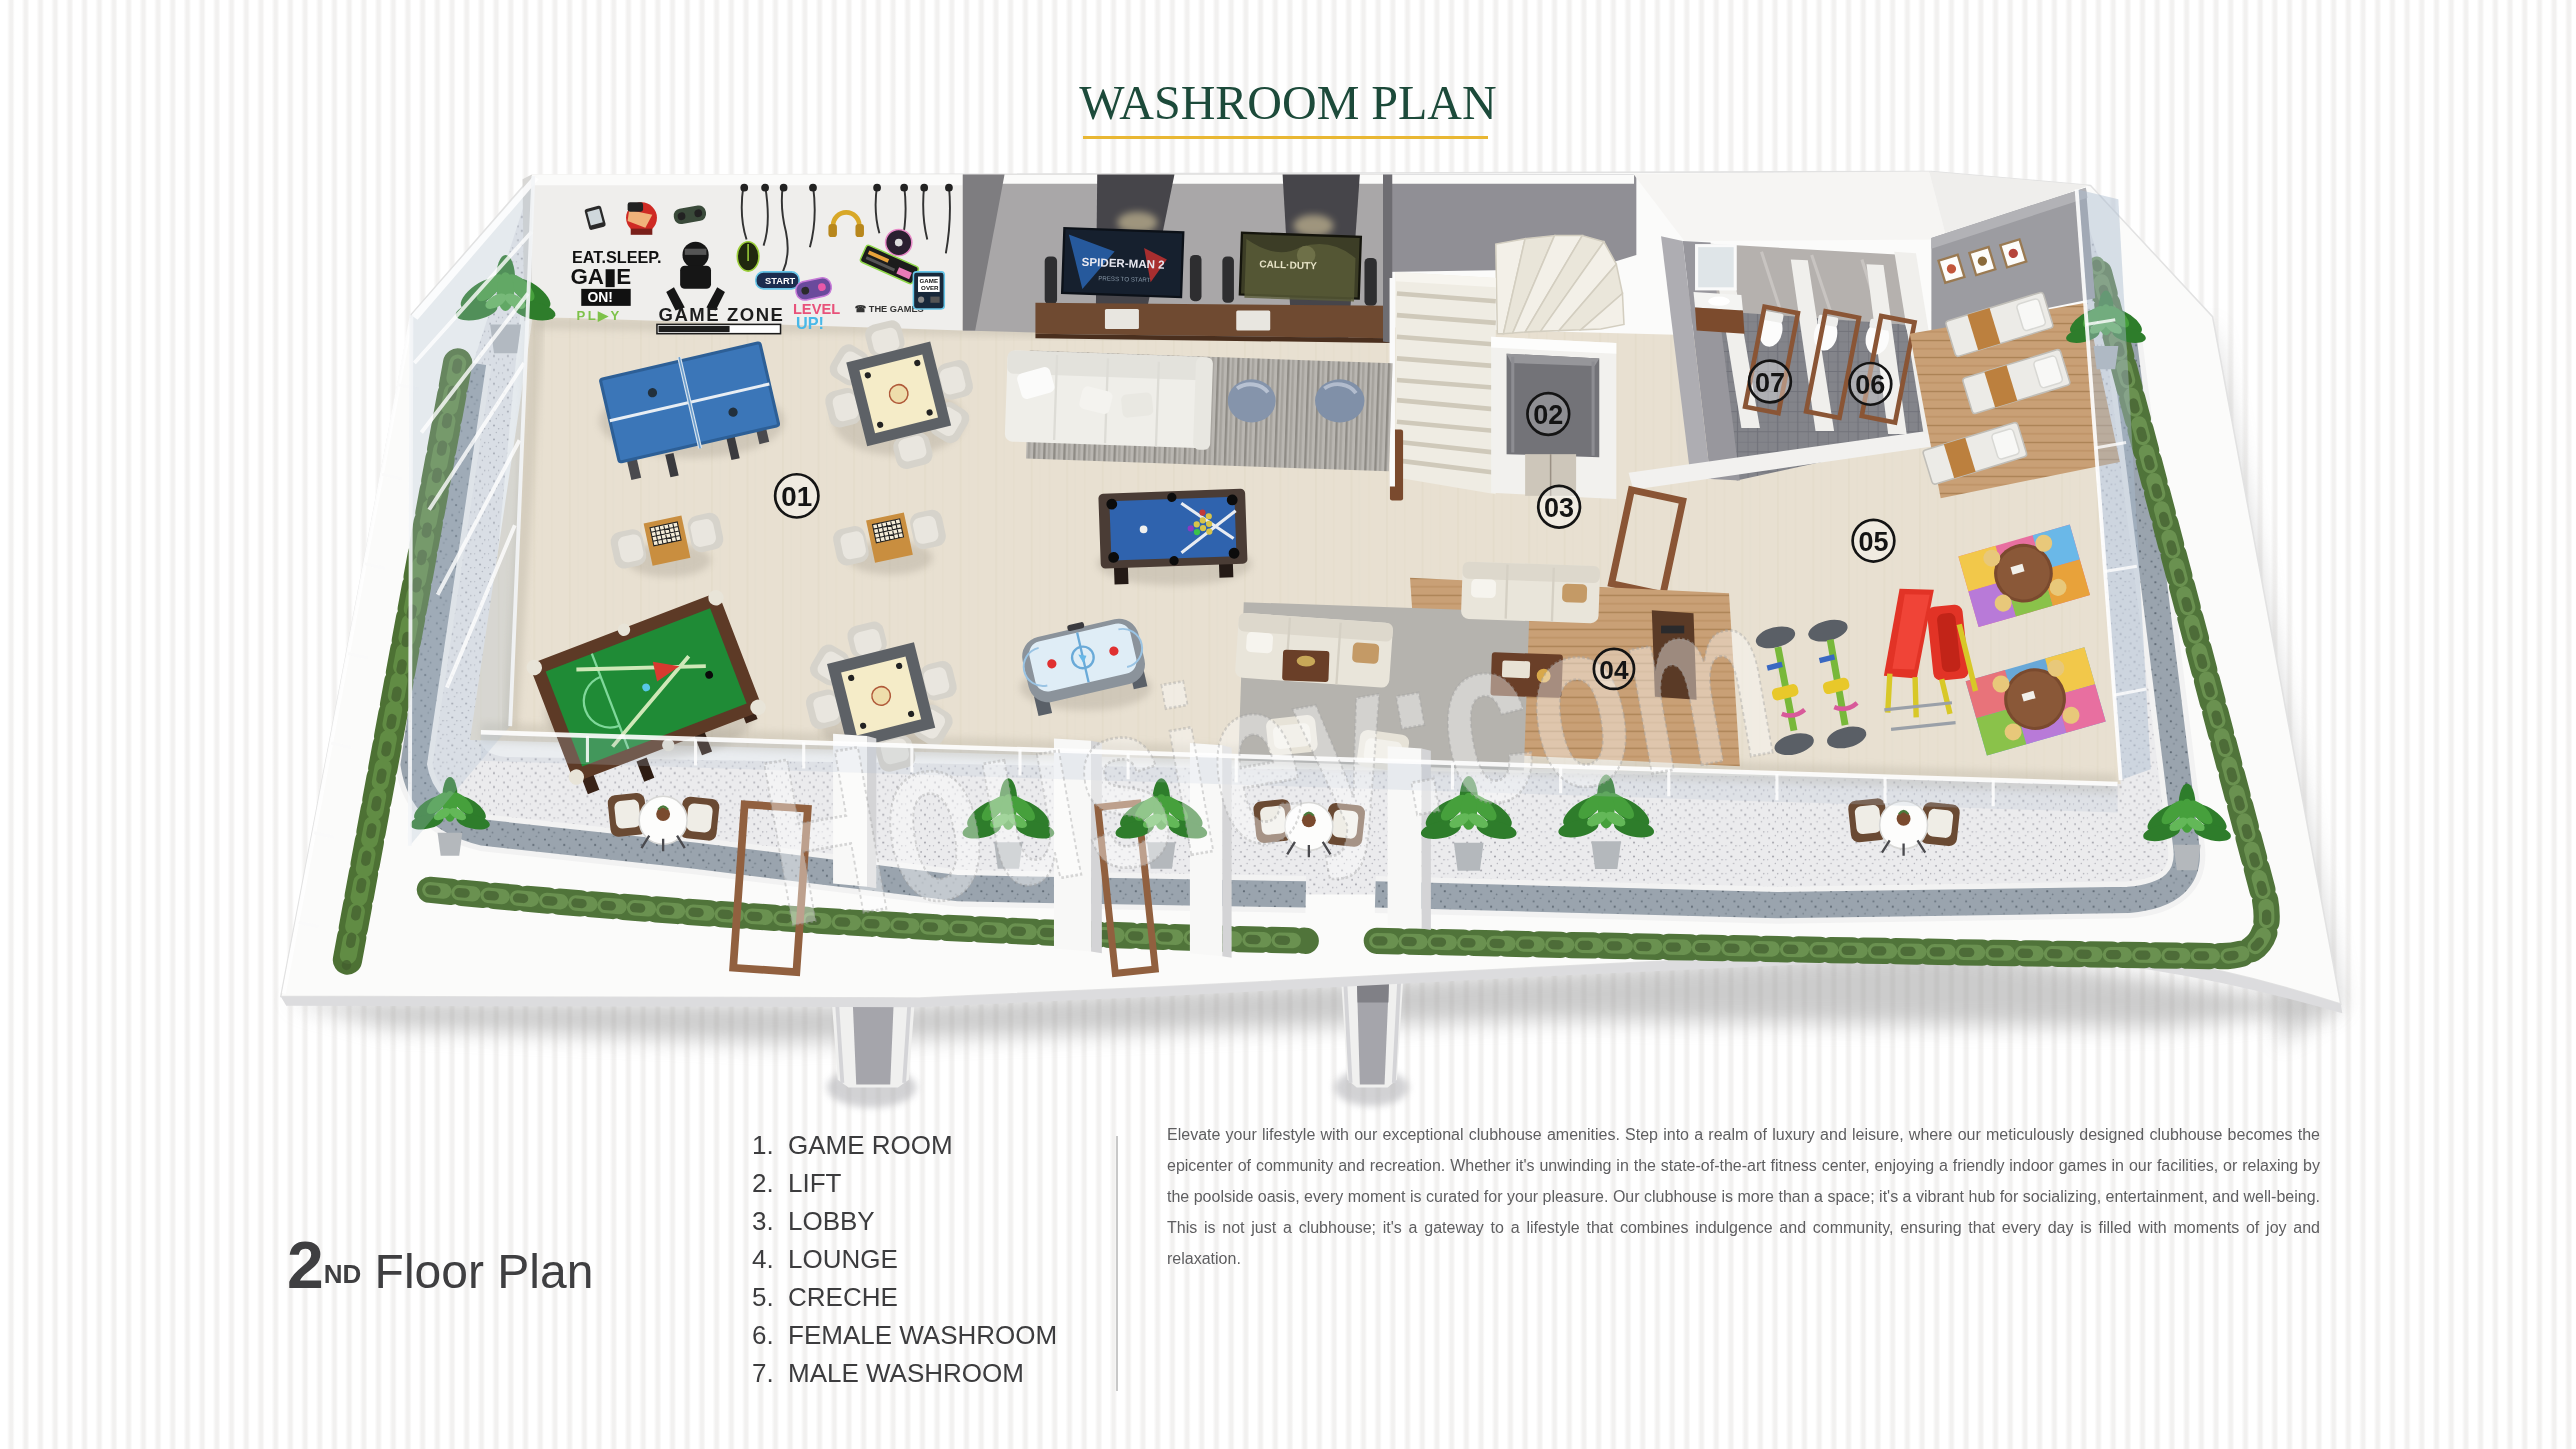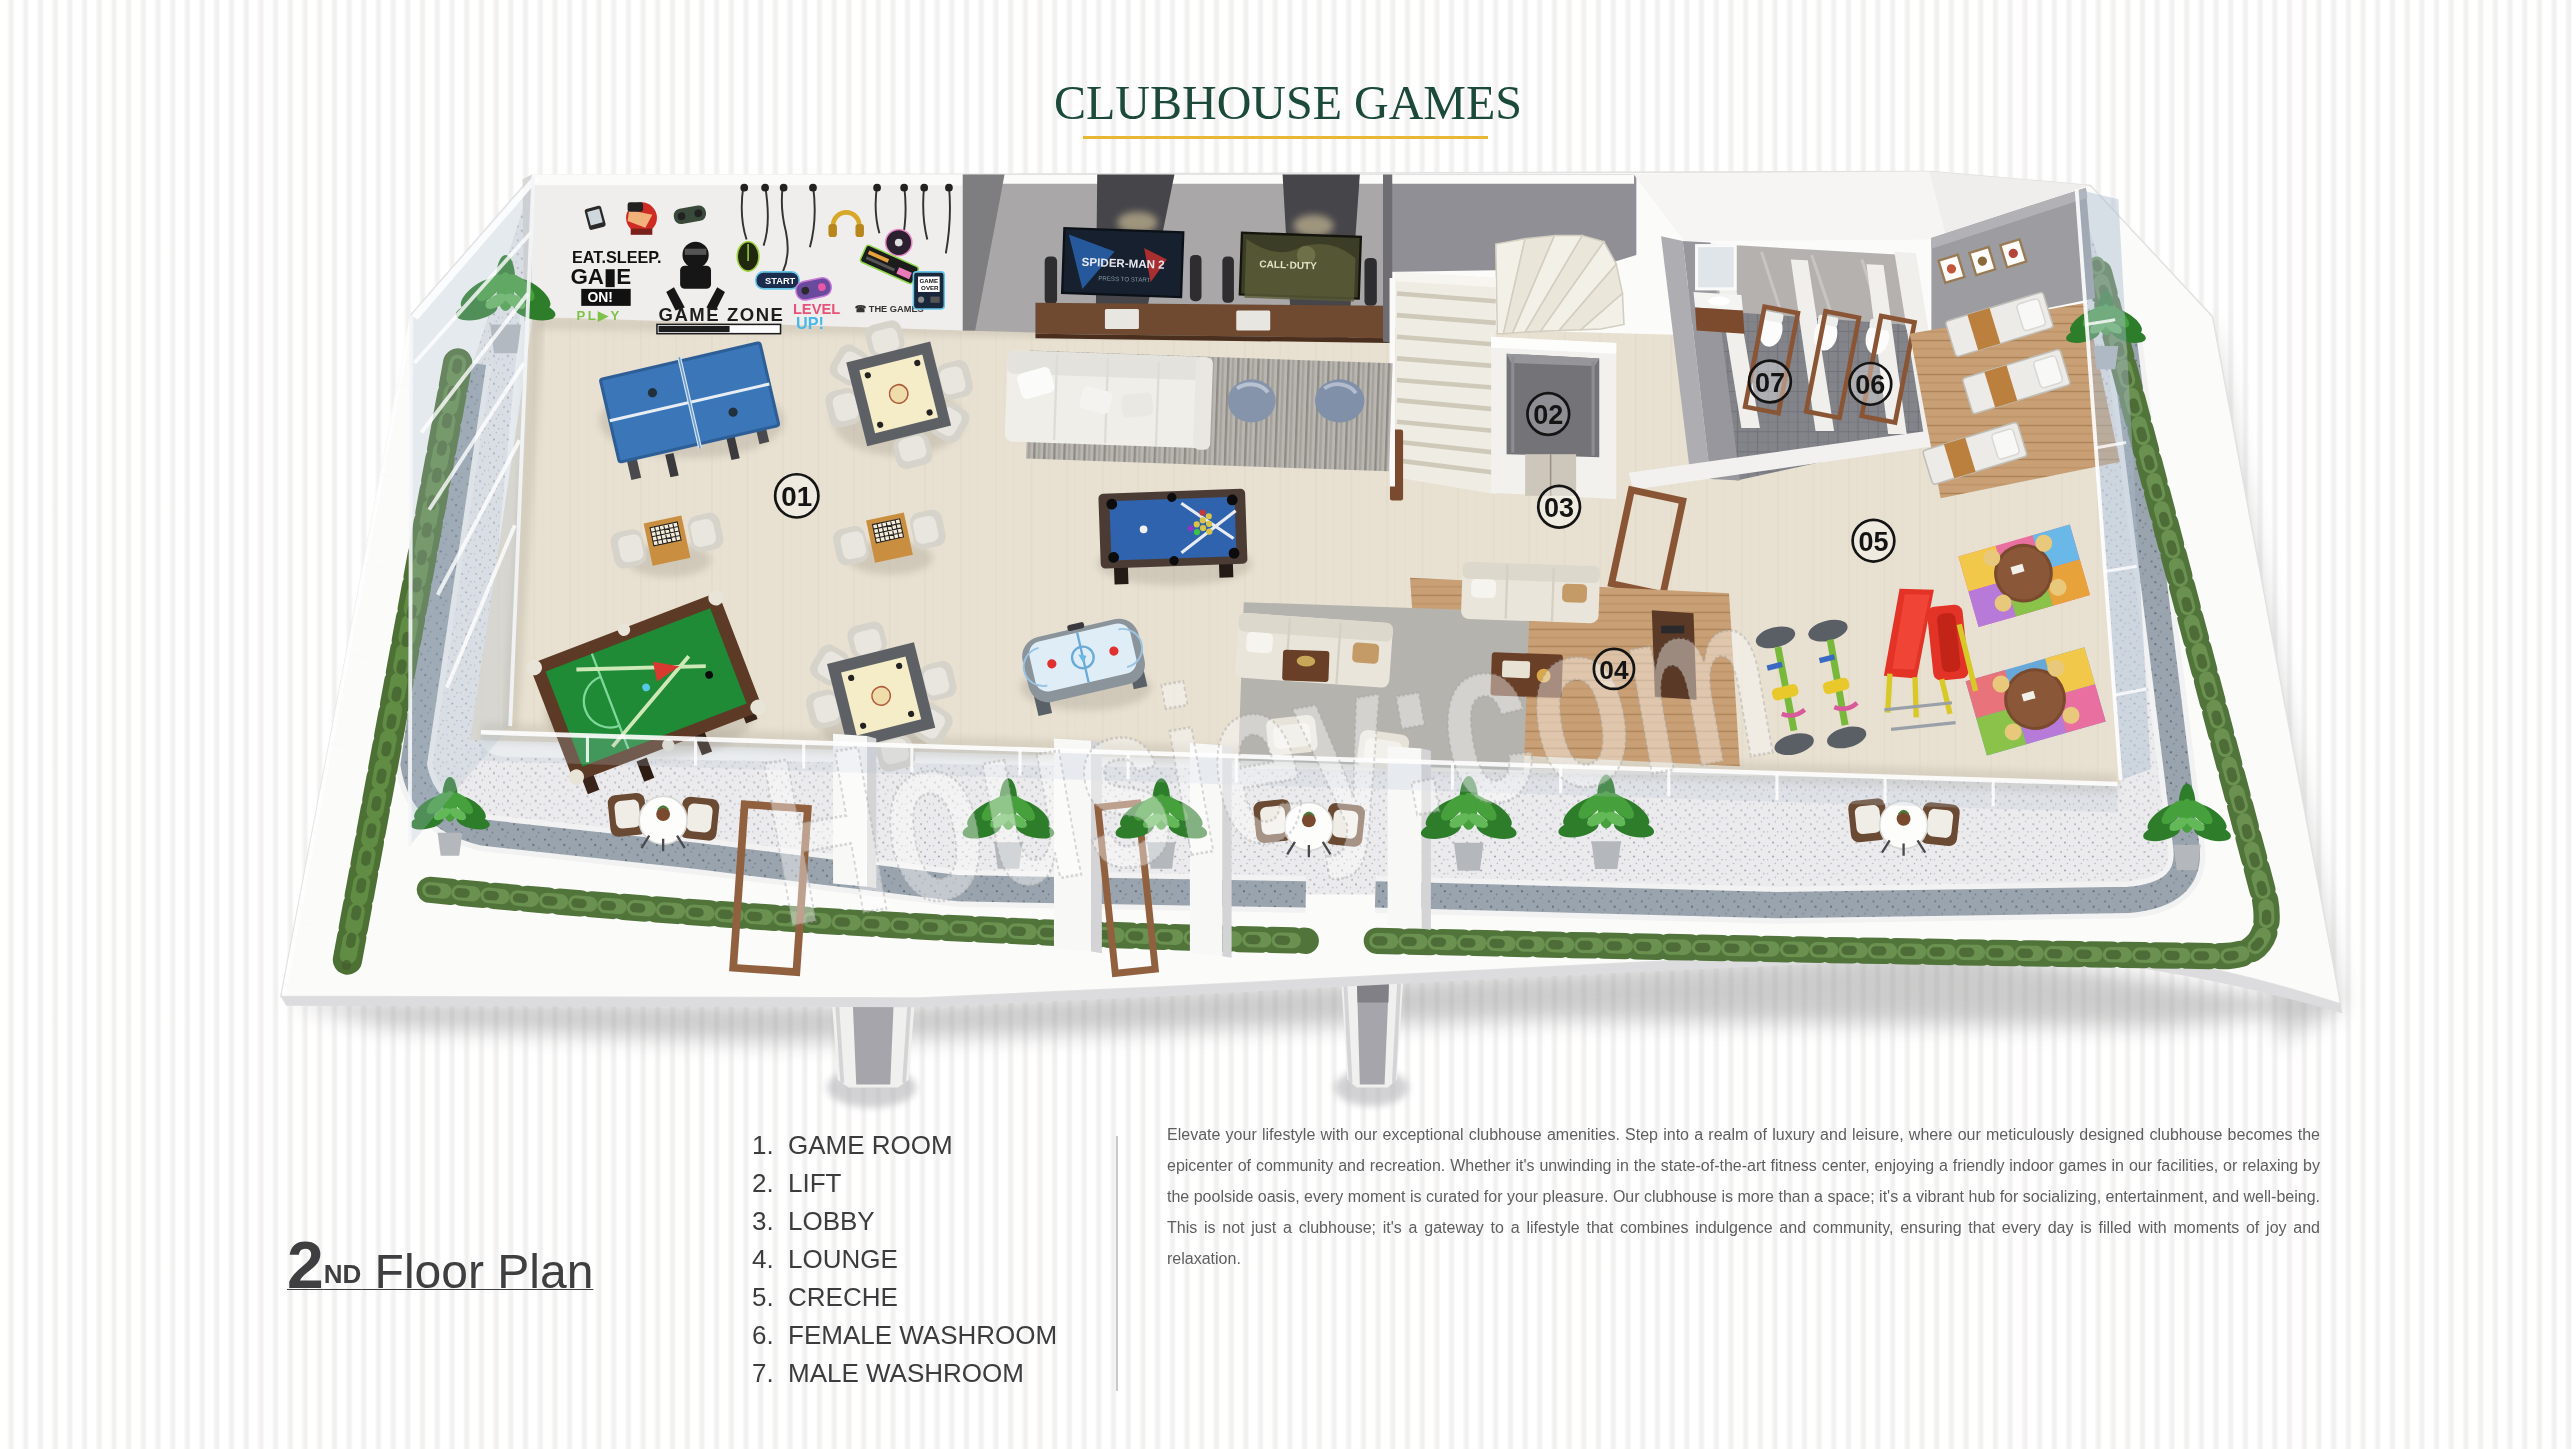--- a/index.html
+++ b/index.html
@@ -7,37 +7,37 @@
     width:2576px;height:1449px;position:relative;overflow:hidden;
     font-family:"Liberation Sans", sans-serif;
     background:repeating-linear-gradient(90deg,#ffffff 0px,#ffffff 7px,#f2f1f0 10px,#f2f1f0 12.4px,#ffffff 14.7px);
   }
   .title{
     position:absolute;top:75px;left:0;width:2576px;text-align:center;
     font-family:"Liberation Serif", serif;font-size:48px;letter-spacing:0px;
     color:#1c4a3a;font-weight:500;
   }
   .goldline{position:absolute;top:136px;left:1083px;width:405px;height:3.1px;background:#e9b733;}
-  .floorname{position:absolute;top:1227px;left:287px;color:#3f3f41;text-decoration:underline;}
+  .floorname{position:absolute;top:1227px;left:287px;color:#3f3f41;}
   .floorname .big{font-size:66px;font-weight:600;}
   .floorname .sup{font-size:26px;font-weight:600;vertical-align:super;line-height:0;}
   .floorname .rest{font-size:48px;font-weight:500;}
   .legend{position:absolute;top:1130px;left:752px;color:#3c3c3e;font-size:26px;font-weight:400;}
   .legend div{height:38px;}
   .legend span.num{display:inline-block;width:36px;}
   .divider{position:absolute;top:1136px;left:1116px;width:1.5px;height:255px;background:#c8c8c8;}
   .para{
     position:absolute;top:1119px;left:1167px;width:1153px;
     color:#5e5e60;font-size:16px;line-height:31px;text-align:justify;
   }
 </style>
 </head>
 <body>
 
-<div class="title">CLUBHOUSE GAMES</div>
+<div class="title">WASHROOM PLAN</div>
 
 <div class="goldline"></div>
 
 <svg width="2576" height="1449" viewBox="0 0 3334 1876" style="position:absolute;left:0;top:0;">
 <defs>
   <pattern id="speck" width="18" height="18" patternUnits="userSpaceOnUse">
     <rect width="18" height="18" fill="#ebebed"></rect>
     <circle cx="4" cy="5" r="1.1" fill="#a4a4ac"></circle>
     <circle cx="12" cy="2" r="0.9" fill="#b2b2ba"></circle>
     <circle cx="9" cy="11" r="1.2" fill="#9a9aa2"></circle>

